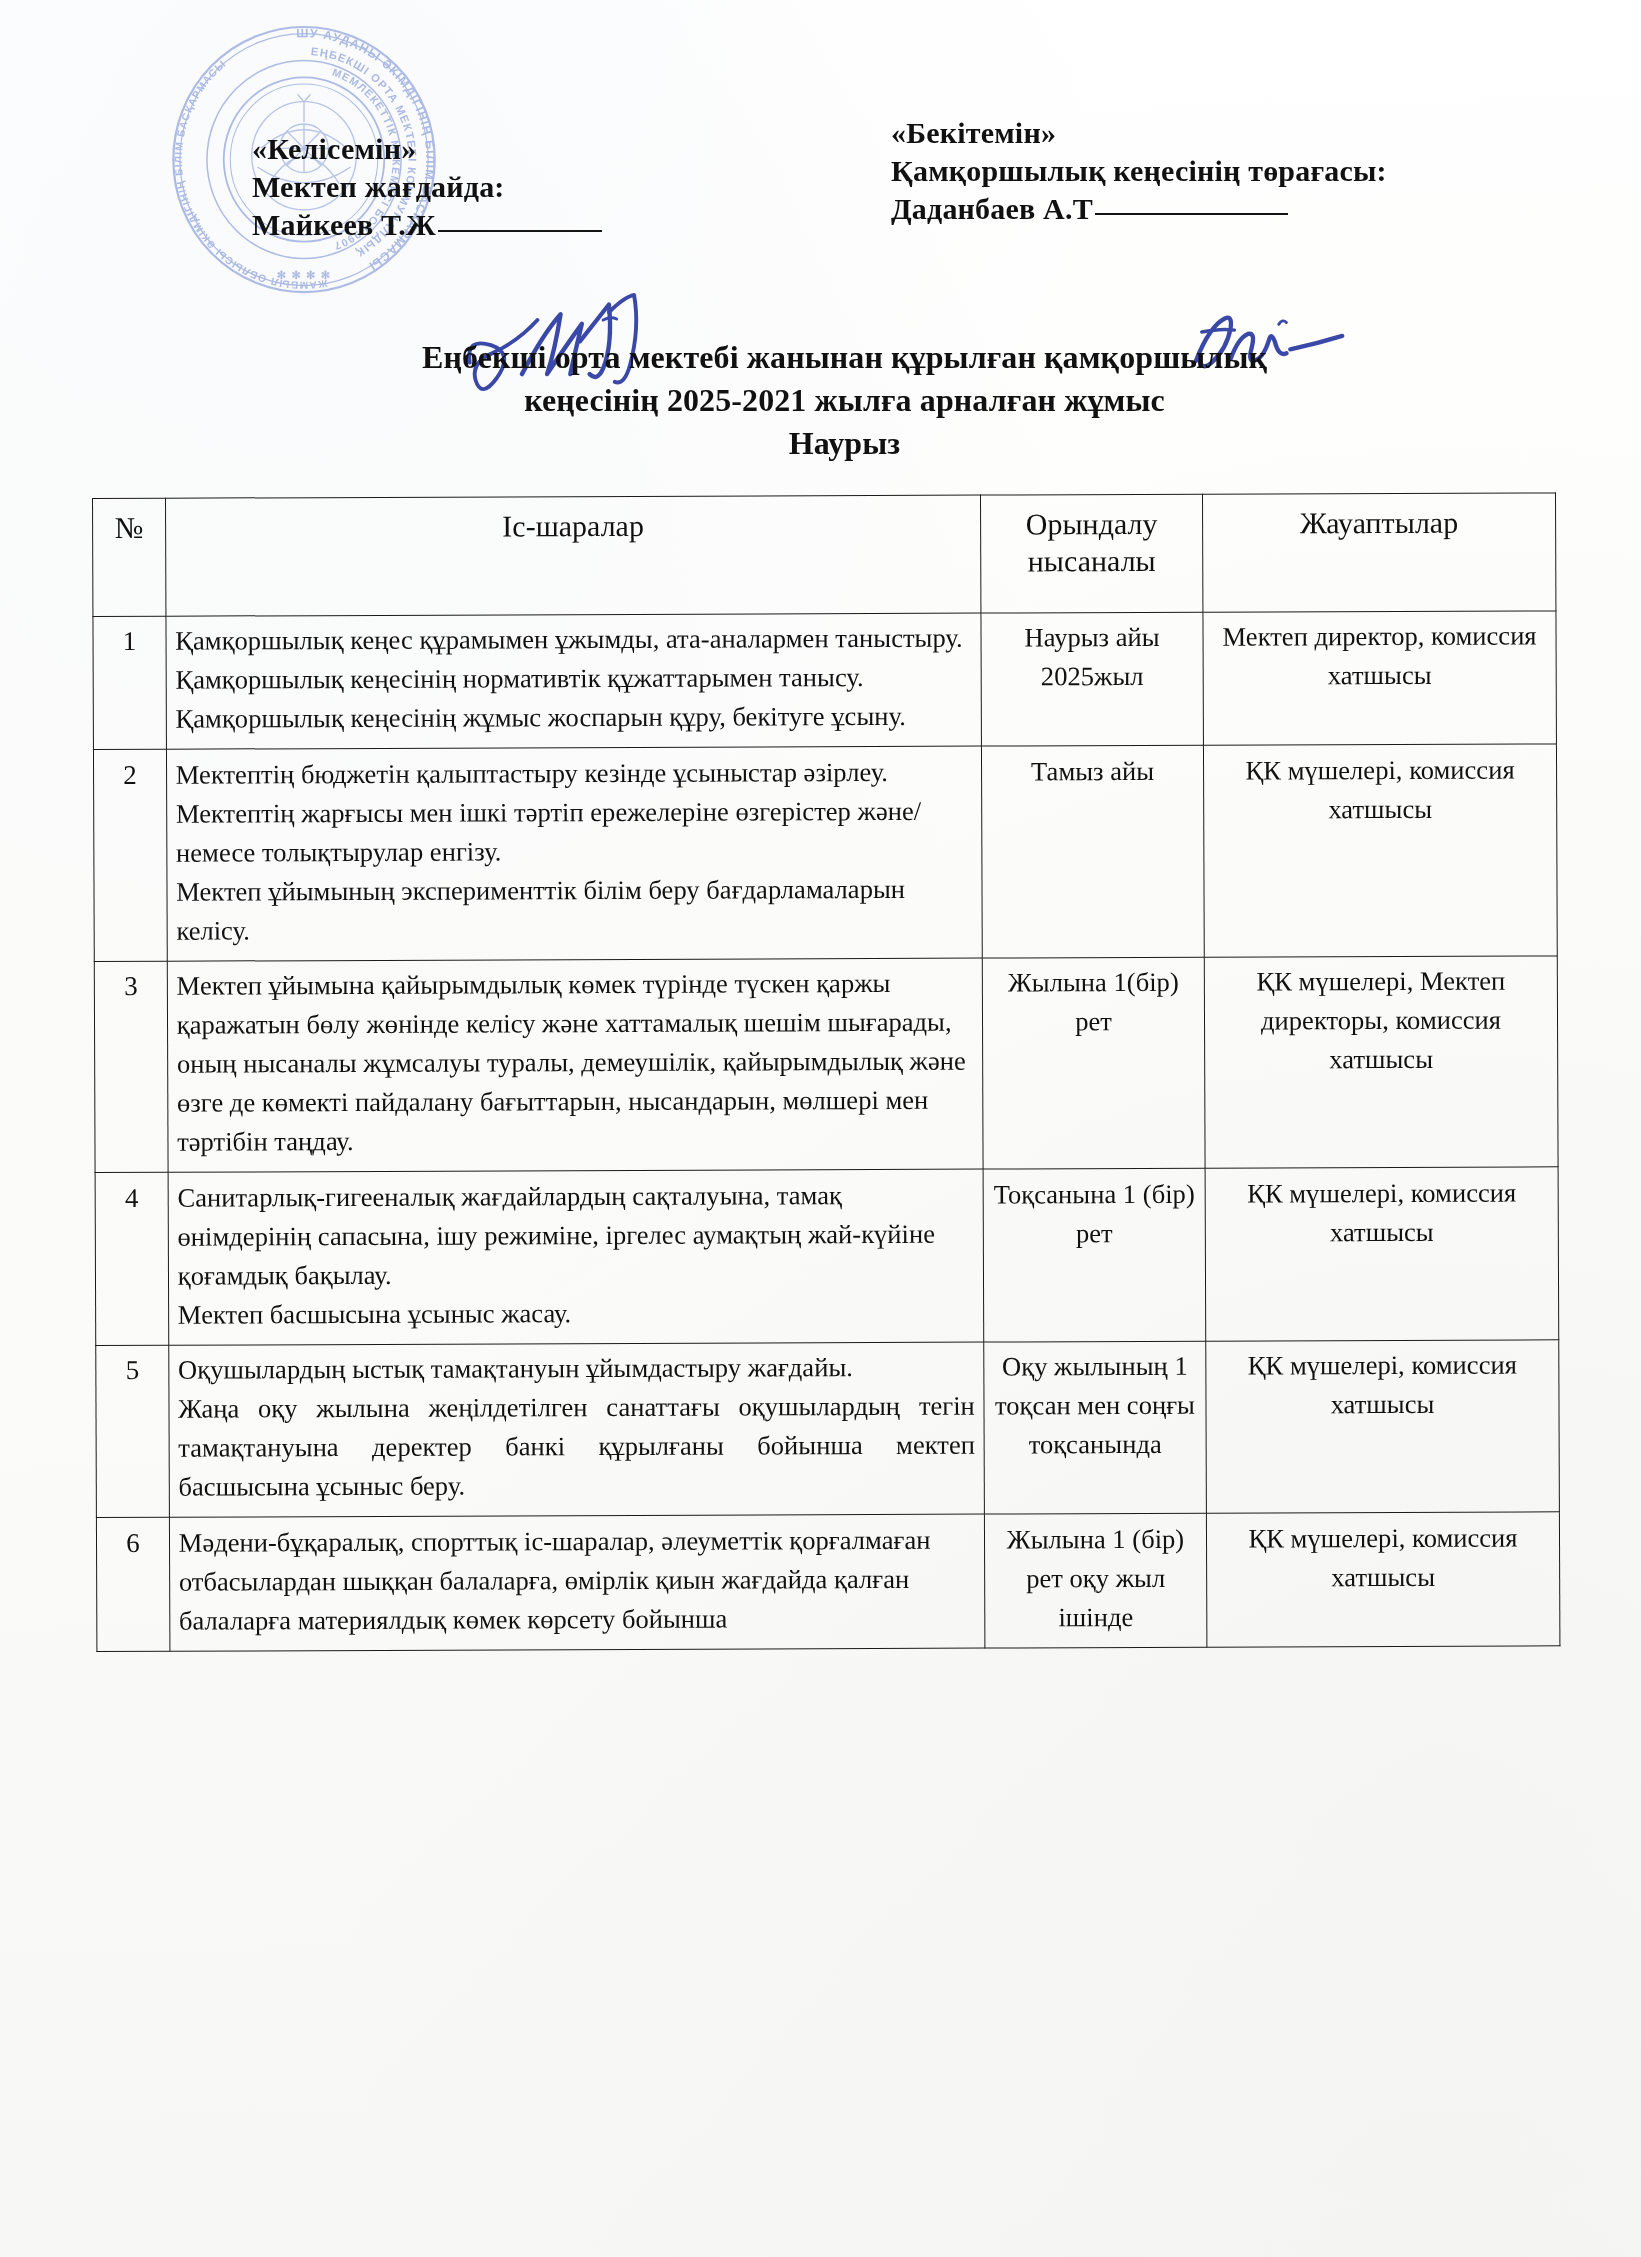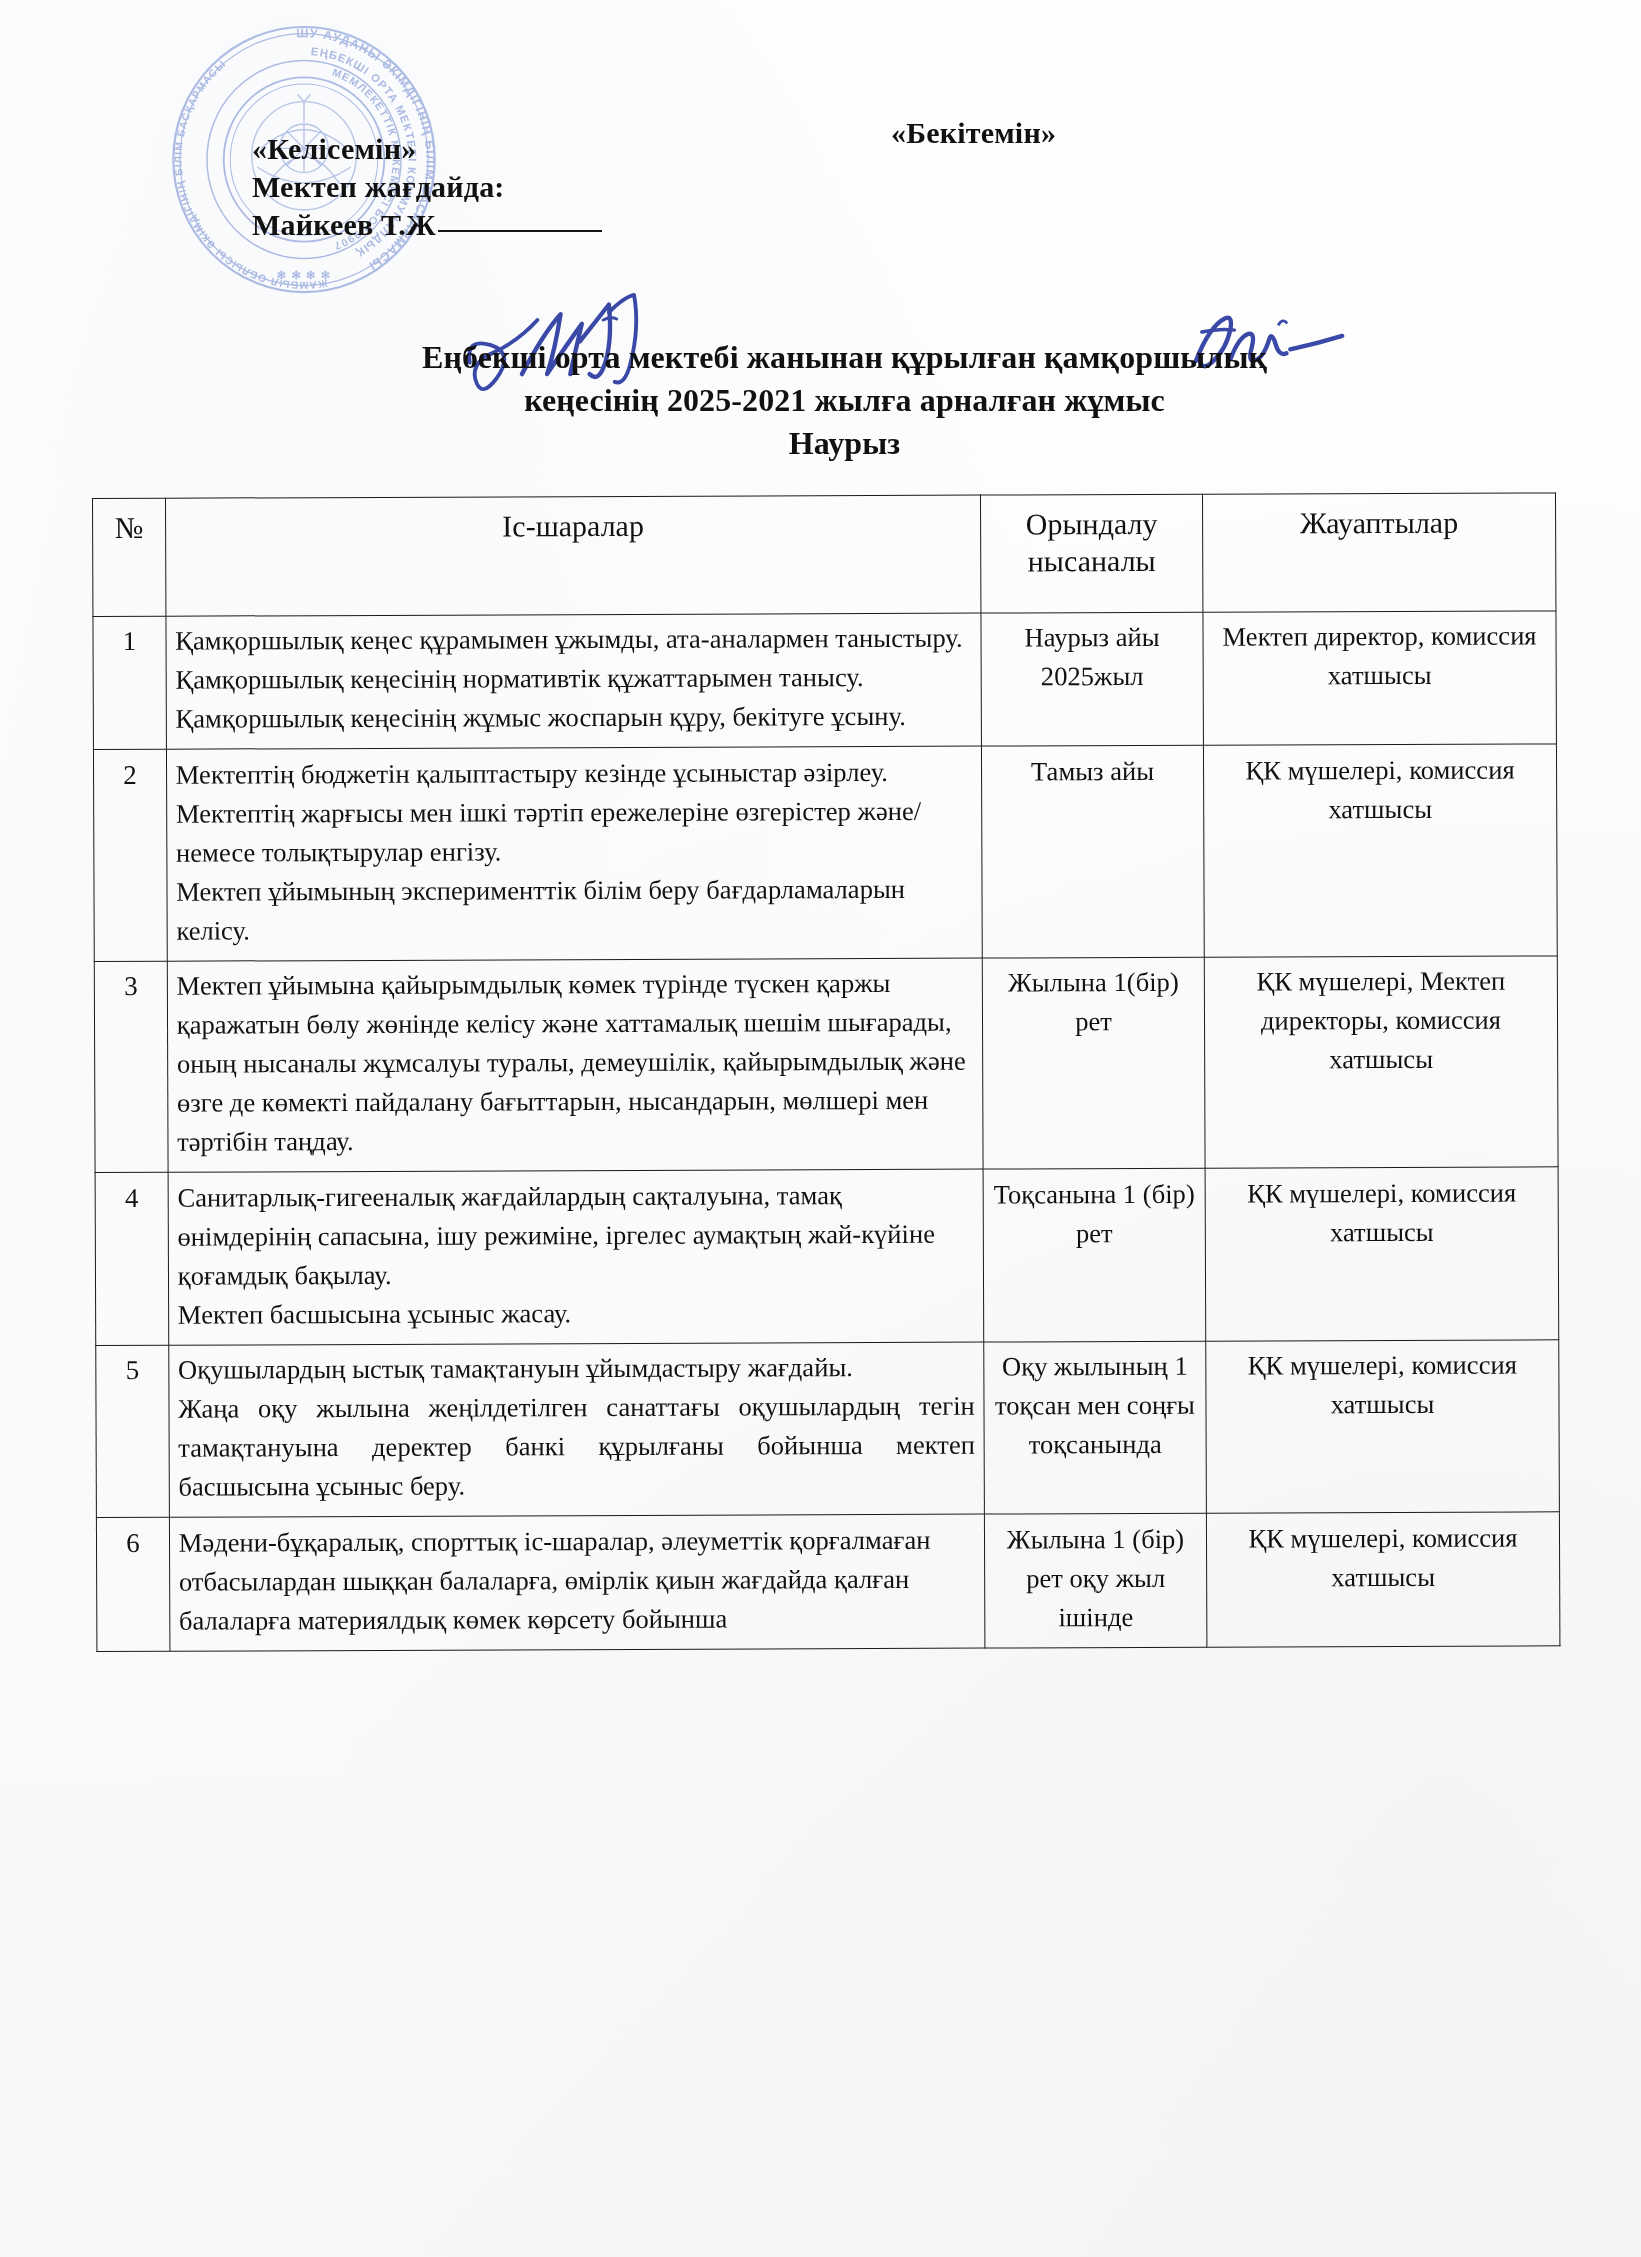--- a/index.html
+++ b/index.html
@@ -195,20 +195,24 @@
     <div class="approver approver-left">
       <span class="quoted">«Келісемін»</span>
       <span class="role">Мектеп жағдайда:</span>
       <span class="name-line">
         <span>Майкеев Т.Ж</span><span class="sig-rule short"></span>
       </span>
     </div>
 
     <div class="approver approver-right">
       <span class="quoted">«Бекітемін»</span>
+      <span class="role">Қамқоршылық кеңесінің төрағасы:</span>
+      <span class="name-line">
+        <span>Даданбаев А.Т</span><span class="sig-rule"></span>
+      </span>
     </div>
 
     <svg class="signature sig-left" width="203" height="116" viewBox="0 0 210 120">
       <g fill="none" stroke="#3a49a8" stroke-linecap="round" stroke-linejoin="round">
         <path d="M8,74 q-4,-26 22,-18 q24,8 6,34 q-16,22 -22,2 q-5,-18 18,-28 q26,-12 46,-34" stroke-width="4"></path>
         <path d="M62,86 q22,-42 40,-62 q-6,38 -14,62 q20,-30 36,-52 q-8,34 -12,52" stroke-width="4.5"></path>
         <path d="M122,52 q16,-20 30,-38 q4,42 -6,66 q-6,14 -14,6" stroke-width="4.5"></path>
         <path d="M146,30 q8,-4 14,-1" stroke-width="3"></path>
         <path d="M152,22 q16,-16 26,-18 q6,34 -4,72 q-6,22 -16,18" stroke-width="4"></path>
       </g>

